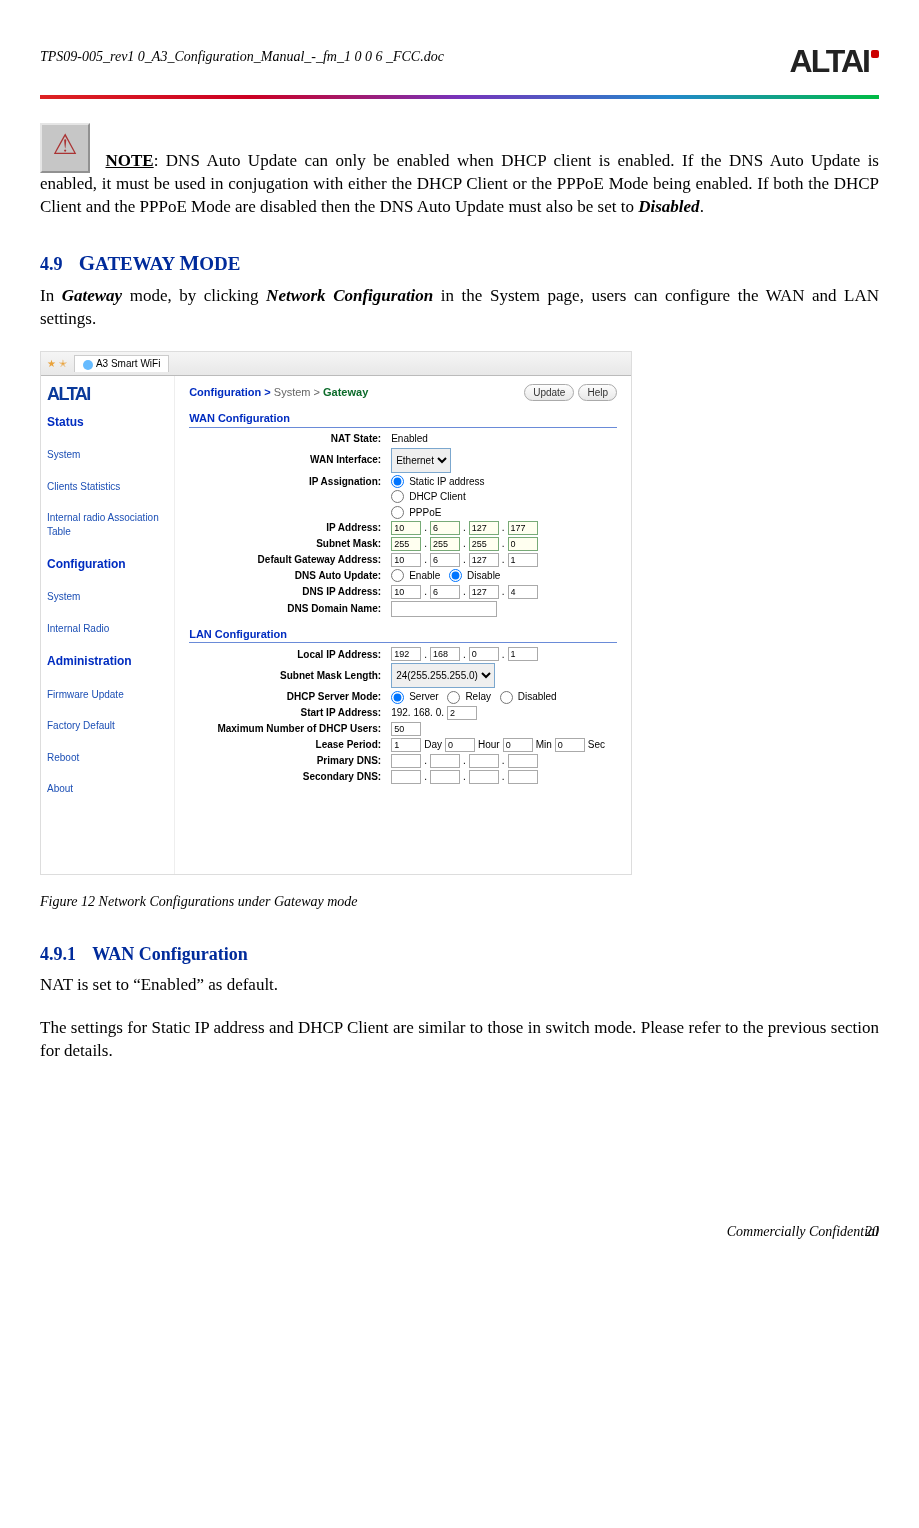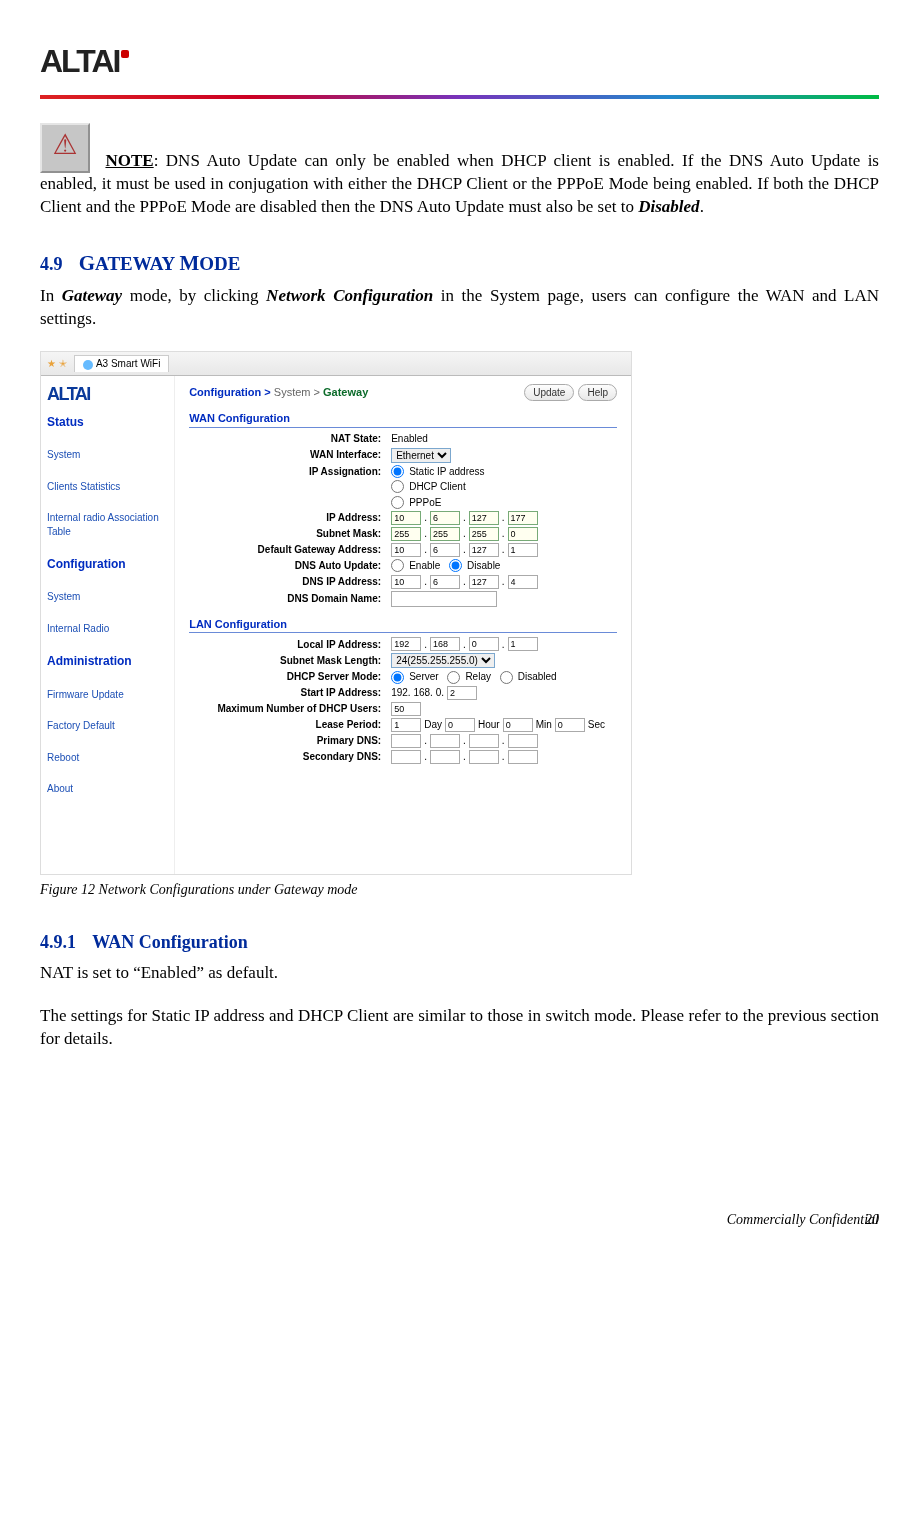--- a/index.html
+++ b/index.html
@@ -72,33 +72,34 @@
     .crumb .bc b{font-weight:bold}
     .crumb .bc .gw{color:#0b6b2a;font-weight:bold}
     .actions{display:flex;gap:4px}
     .btn{border:1px solid #aaa;background:linear-gradient(#fdfdfd,#e8e8e8);border-radius:10px;padding:1px 8px;font-size:10px}
     .sechead{color:#002cc0;font-weight:bold;font-size:11px;margin:10px 0 4px 0;border-bottom:1px solid #6a8bd8;padding-bottom:1px}
     .row{display:flex;align-items:center;margin:2px 12px}
     .lab{width:180px;text-align:right;font-weight:bold;padding-right:10px;font-size:10px}
     .val{flex:1;display:flex;align-items:center;gap:3px}
     .ip input{width:24px;height:12px;font-size:9px;border:1px solid #7a7;background:#fffff0;text-align:left;padding:0 2px}
     .ip.wht input{border:1px solid #aaa;background:#fff}
-    select{font-size:10px;height:15px;border:1px solid #7ba7ce}
+    select{font-size:10px;height:25px;border:1px solid #7ba7ce}
     input[type=radio]{margin:0 2px 0 0;vertical-align:middle}
     input[type=text].plain{border:1px solid #aaa;height:12px;font-size:9px;width:100px}
     .sm{width:24px;height:12px;font-size:9px;border:1px solid #aaa;text-align:left;padding:0 2px}
-    .caption{font-style:italic;font-size:14px;margin:6px 0 10px 0}
+    .caption{font-style:italic;font-size:14px;margin:18px 0 10px 0}
     .footer{display:flex;justify-content:space-between;margin-top:160px;font-style:italic;font-size:14px}
     .footer .pg{font-style:italic;width:100%;text-align:right;position:absolute}
     .footer-wrap{position:relative}
   </style>
 </head>
 <body>
 
 <div class="header">
+  <div class="header-left">TPS09-005_rev1 0_A3_Configuration_Manual_-_fm_1 0 0 6 _FCC.doc</div>
   <div class="logo"><span>ALTAI</span><span class="dot"></span></div>
 </div>
 <div class="hr-bar"></div>
 
 <div class="para">
   <span class="note-icon">⚠</span>
   <span class="bold"><u>NOTE</u></span><span>: DNS Auto Update can only be enabled when DHCP client is enabled. If the DNS Auto Update is enabled, it must be used in conjugation with either the DHCP Client or the PPPoE Mode being enabled. If both the DHCP Client and the PPPoE Mode are disabled then the DNS Auto Update must also be set to </span><span class="bold" style="font-style:italic">Disabled</span><span>.</span>
 </div>
 
 <div class="section-heading">

